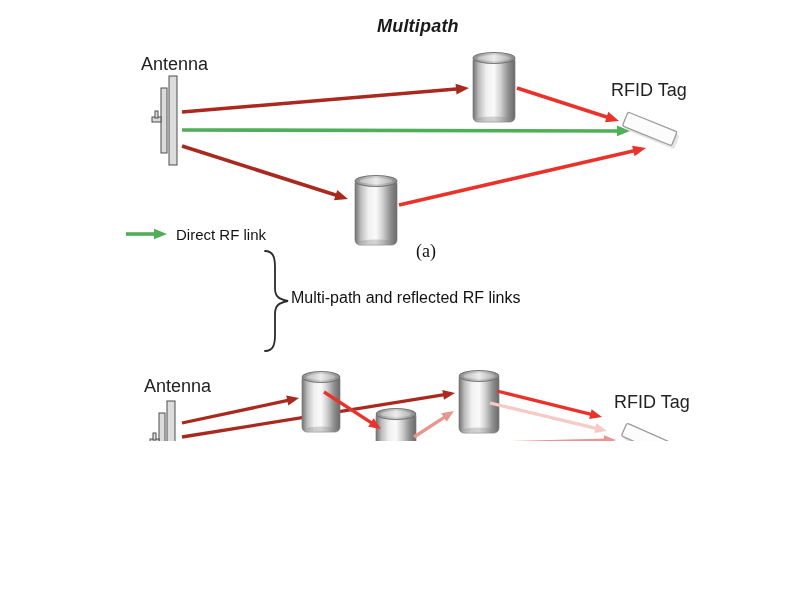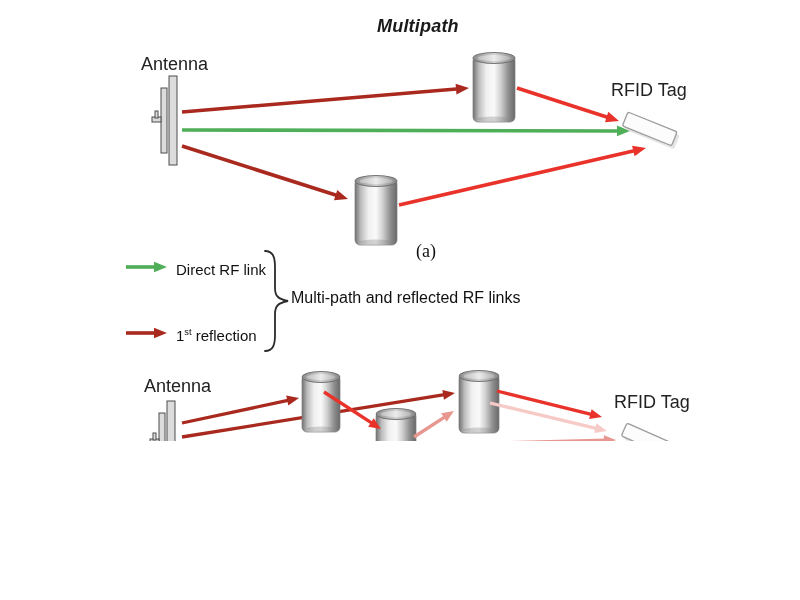--- a/index.html
+++ b/index.html
@@ -5,21 +5,21 @@
   html,body{margin:0;padding:0;background:#fff;}
   .stage{position:relative;width:800px;height:441px;background:#ffffff;overflow:hidden;
          font-family:"Liberation Sans",sans-serif;}
   .stage svg.fig{position:absolute;left:0;top:0;}
   .title{position:absolute;left:377px;top:16px;font-size:18px;font-weight:bold;
          font-style:italic;color:#1a1a1a;letter-spacing:0.2px;}
   .lbl{position:absolute;font-size:18px;color:#222;white-space:nowrap;}
   .cap{position:absolute;font-family:"Liberation Serif",serif;font-size:18px;color:#111;
        width:44px;text-align:center;}
   .legend{position:absolute;left:125px;top:221px;}
-  .lrow{display:flex;height:26px;margin-top:40px;}
+  .lrow{display:flex;align-items:center;height:26px;}
   .lrow svg{margin-right:9px;flex:0 0 auto;}
   .lrow .ltext{font-size:15px;color:#111;white-space:nowrap;}
   .lrow sup{font-size:62%;vertical-align:super;line-height:0;}
   .brace{position:absolute;left:262px;top:248px;}
   .brace-label{position:absolute;left:291px;top:289px;font-size:16px;color:#111;white-space:nowrap;text-align:right;}
 </style>
 </head>
 <body>
 
 <div class="stage">
@@ -208,26 +208,19 @@
   <div class="cap" style="left:403px;top:556px">(b)</div>
 
   <div class="legend" id="legend">
       <div class="lrow">
         <svg width="42" height="12">
           <line x1="1" y1="6" x2="30" y2="6" stroke="#4fae58" stroke-width="3.6"></line>
           <polygon points="42,6 29,0.8 29,11.2" fill="#4fae58"></polygon>
         </svg>
         <span class="ltext">Direct RF link</span>
       </div>
-      <div class="lrow">
-        <svg width="42" height="12">
-          <line x1="1" y1="6" x2="30" y2="6" stroke="#a9291e" stroke-width="3.6"></line>
-          <polygon points="42,6 29,0.8 29,11.2" fill="#a9291e"></polygon>
-        </svg>
-        <span class="ltext"><span>1</span><sup>st</sup><span> reflection</span></span>
-      </div>
     </div>
 
   <svg class="brace" width="30" height="106">
     <path d="M3,3 C11,3 13,9 13,19 L13,40 C13,48 16,51 26,53 C16,55 13,58 13,66 L13,87 C13,97 11,103 3,103" fill="none" stroke="#2b2b2b" stroke-width="1.8" stroke-linecap="round"></path>
   </svg>
   <div class="brace-label">Multi-path and reflected RF links</div>
 </div>
 
 </body></html>

